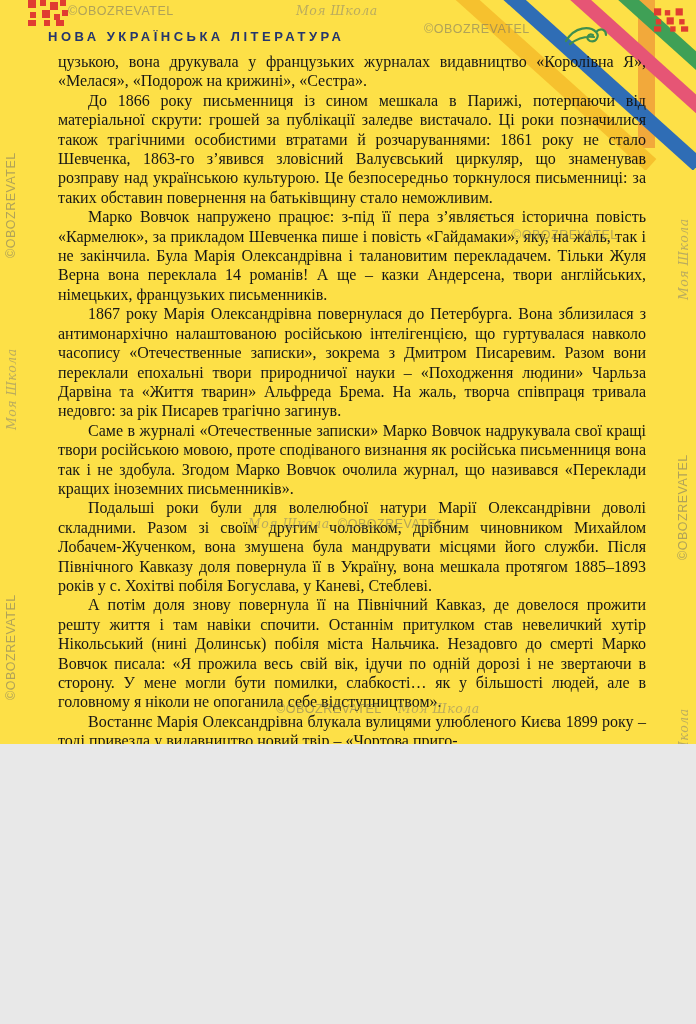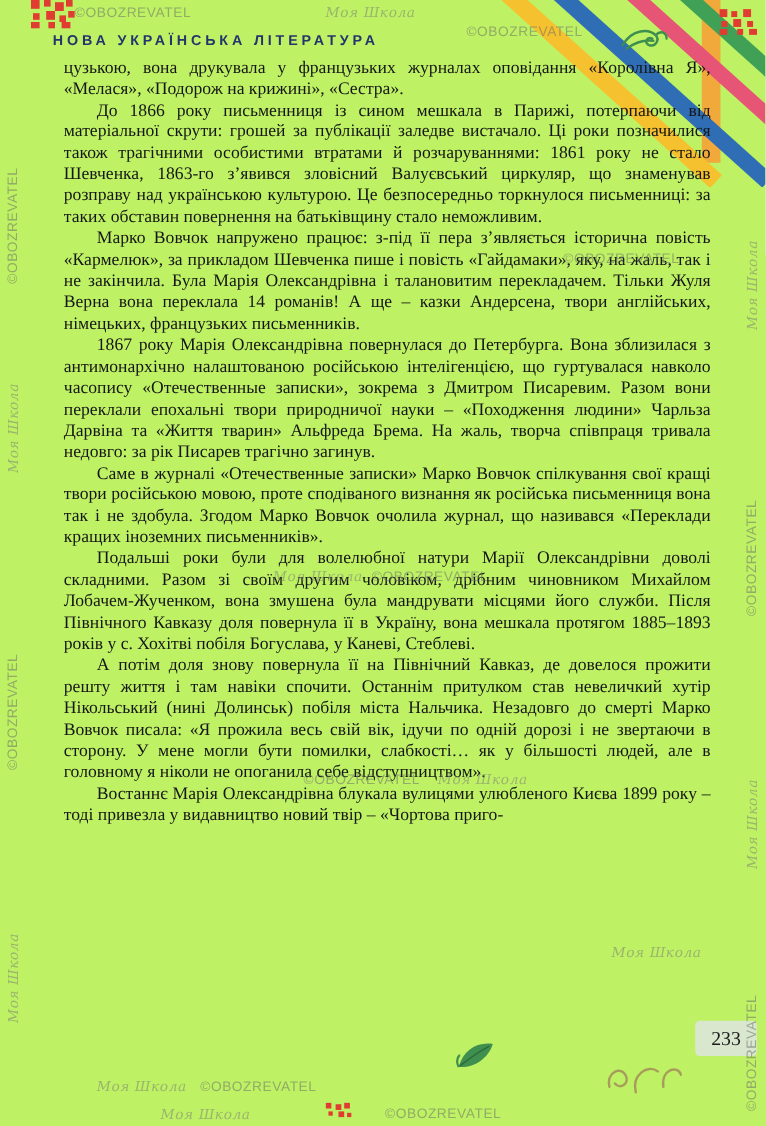--- a/index.html
+++ b/index.html
@@ -1,18 +1,18 @@
 <!DOCTYPE html>
 <html><head>
 <meta charset="utf-8">
 <style>
   html,body{margin:0;padding:0;background:#e8e8e8;}
   .page{
-    position:relative;width:696px;height:1024px;margin:0 auto;
-    background:#bef264;overflow:hidden;
+    position:relative;width:696px;height:744px;margin:0 auto;
+    background:#fde047;overflow:hidden;
     font-family:"Liberation Serif", serif;color:#161616;
   }
   
   .stripes{position:absolute;top:0;right:0;pointer-events:none;}
   
   .obozlogo{position:absolute;pointer-events:none;}
   
   .wm{
     position:absolute;pointer-events:none;white-space:nowrap;
     font-family:"Liberation Sans", sans-serif;font-size:12.5px;
@@ -127,25 +127,25 @@
   <span class="wm vert" style="left:676px;top:1010px;">©OBOZREVATEL</span>
 
   <div class="header">
     <span class="header-title">НОВА УКРАЇНСЬКА ЛІТЕРАТУРА</span>
     <svg width="44" height="24" viewBox="0 0 44 24">
       <path d="M2 17 C11 2 26 2 32 8 C36 12 32 19 26 17 C21 15 24 9 29 11 M32 8 C37 3 42 6 42 11 M6 20 C14 14 22 12 30 13" stroke="#3e8e4e" stroke-width="2.2" fill="none" stroke-linecap="round"></path>
     </svg>
   </div>
 
   <main class="body-text">
-    <p class="para no-indent">цузькою, вона друкувала у французьких журналах оповідання «Королівна Я», «Мелася», «Подорож на крижині», «Сестра».</p>
+    <p class="para no-indent">цузькою, вона друкувала у французьких журналах видавництво «Королівна Я», «Мелася», «Подорож на крижині», «Сестра».</p>
     <p class="para">До 1866 року письменниця із сином мешкала в Парижі, потерпаючи від матеріальної скрути: грошей за публікації заледве вистачало. Ці роки позначилися також трагічними особистими втратами й розчаруваннями: 1861 року не стало Шевченка, 1863-го з’явився зловісний Валуєвський циркуляр, що знаменував розправу над українською культурою. Це безпосередньо торкнулося письменниці: за таких обставин повернення на батьківщину стало неможливим.</p>
     <p class="para">Марко Вовчок напружено працює: з-під її пера з’являється історична повість «Кармелюк», за прикладом Шевченка пише і повість «Гайдамаки», яку, на жаль, так і не закінчила. Була Марія Олександрівна і талановитим перекладачем. Тільки Жуля Верна вона переклала 14 романів! А ще – казки Андерсена, твори англійських, німецьких, французьких письменників.</p>
     <p class="para">1867 року Марія Олександрівна повернулася до Петербурга. Вона зблизилася з антимонархічно налаштованою російською інтелігенцією, що гуртувалася навколо часопису «Отечественные записки», зокрема з Дмитром Писаревим. Разом вони переклали епохальні твори природничої науки – «Походження людини» Чарльза Дарвіна та «Життя тварин» Альфреда Брема. На жаль, творча співпраця тривала недовго: за рік Писарев трагічно загинув.</p>
-    <p class="para">Саме в журналі «Отечественные записки» Марко Вовчок спілкування свої кращі твори російською мовою, проте сподіваного визнання як російська письменниця вона так і не здобула. Згодом Марко Вовчок очолила журнал, що називався «Переклади кращих іноземних письменників».</p>
+    <p class="para">Саме в журналі «Отечественные записки» Марко Вовчок надрукувала свої кращі твори російською мовою, проте сподіваного визнання як російська письменниця вона так і не здобула. Згодом Марко Вовчок очолила журнал, що називався «Переклади кращих іноземних письменників».</p>
     <p class="para">Подальші роки були для волелюбної натури Марії Олександрівни доволі складними. Разом зі своїм другим чоловіком, дрібним чиновником Михайлом Лобачем-Жученком, вона змушена була мандрувати місцями його служби. Після Північного Кавказу доля повернула її в Україну, вона мешкала протягом 1885–1893 років у с. Хохітві побіля Богуслава, у Каневі, Стеблеві.</p>
     <p class="para">А потім доля знову повернула її на Північний Кавказ, де довелося прожити решту життя і там навіки спочити. Останнім притулком став невеличкий хутір Нікольський (нині Долинськ) побіля міста Нальчика. Незадовго до смерті Марко Вовчок писала: «Я прожила весь свій вік, ідучи по одній дорозі і не звертаючи в сторону. У мене могли бути помилки, слабкості… як у більшості людей, але в головному я ніколи не опоганила себе відступництвом».</p>
     <p class="para">Востаннє Марія Олександрівна блукала вулицями улюбленого Києва 1899 року – тоді привезла у видавництво новий твір – «Чортова приго-</p>
   </main>
 
   <svg class="leaf-decor" width="36" height="30" viewBox="0 0 36 30">
     <path d="M3 26 C7 11 19 3 34 5 C30 18 17 27 3 26 Z" fill="#3f8f4f"></path>
     <path d="M4 25 C13 18 23 11 31 7" stroke="#2c6b3a" stroke-width="1.4" fill="none"></path>
     <path d="M3 26 C1 22 1 18 4 15" stroke="#3f8f4f" stroke-width="2" fill="none"></path>
   </svg>

